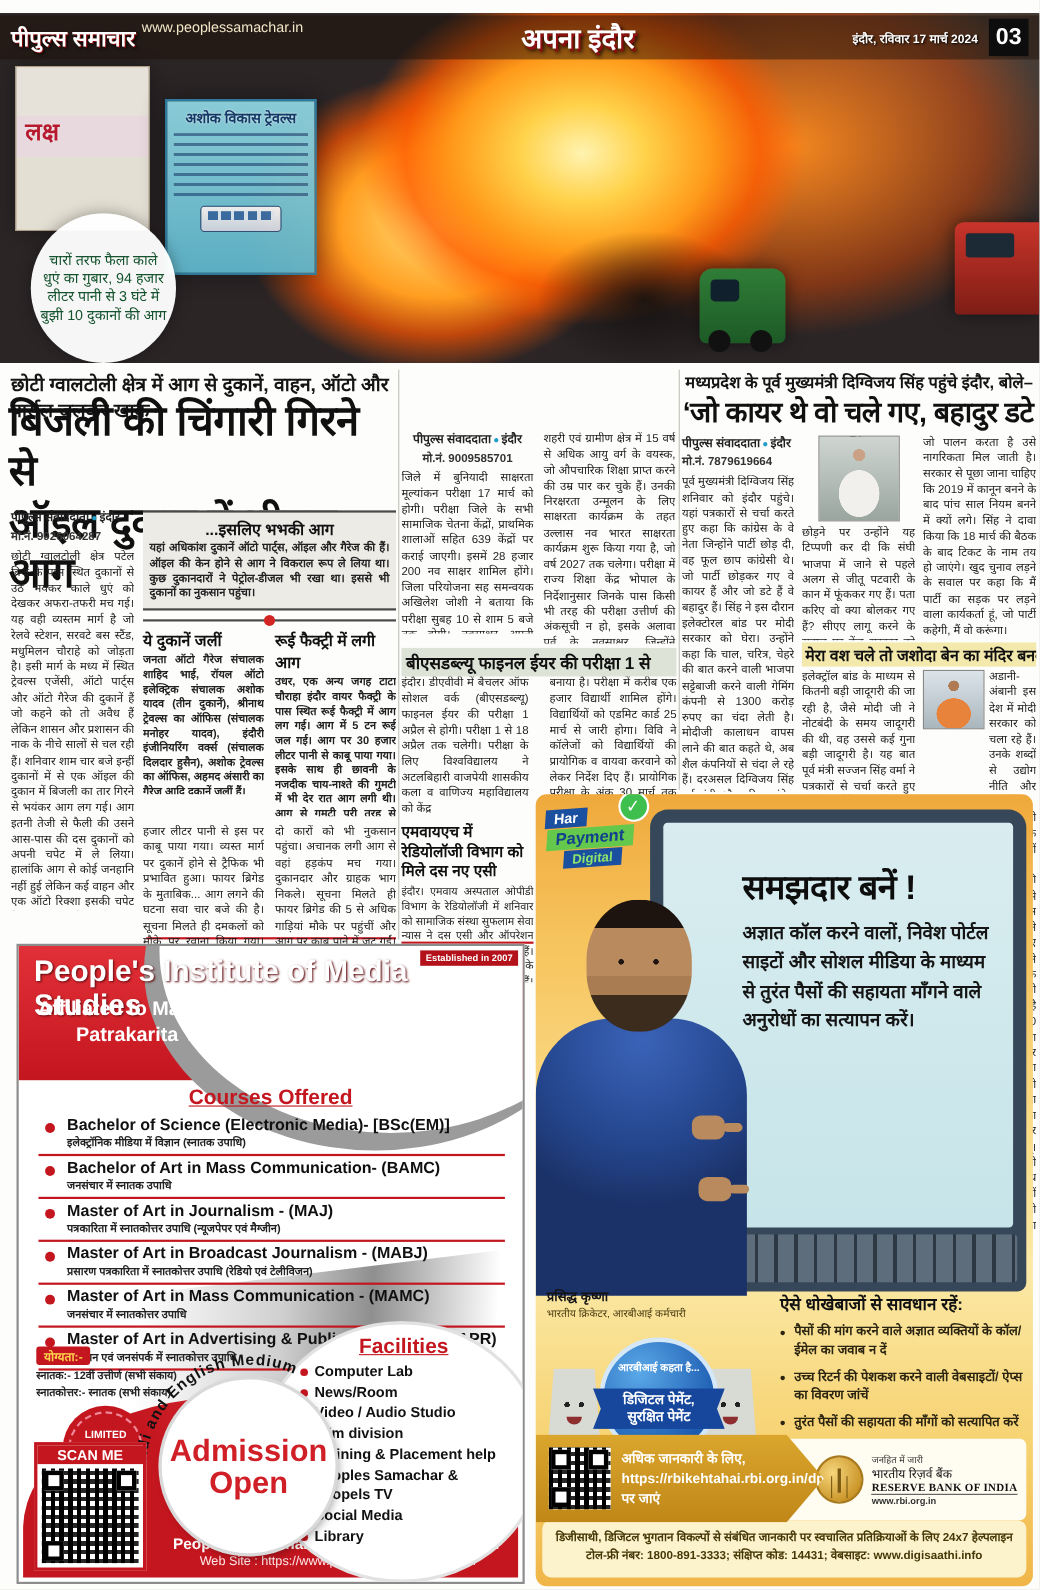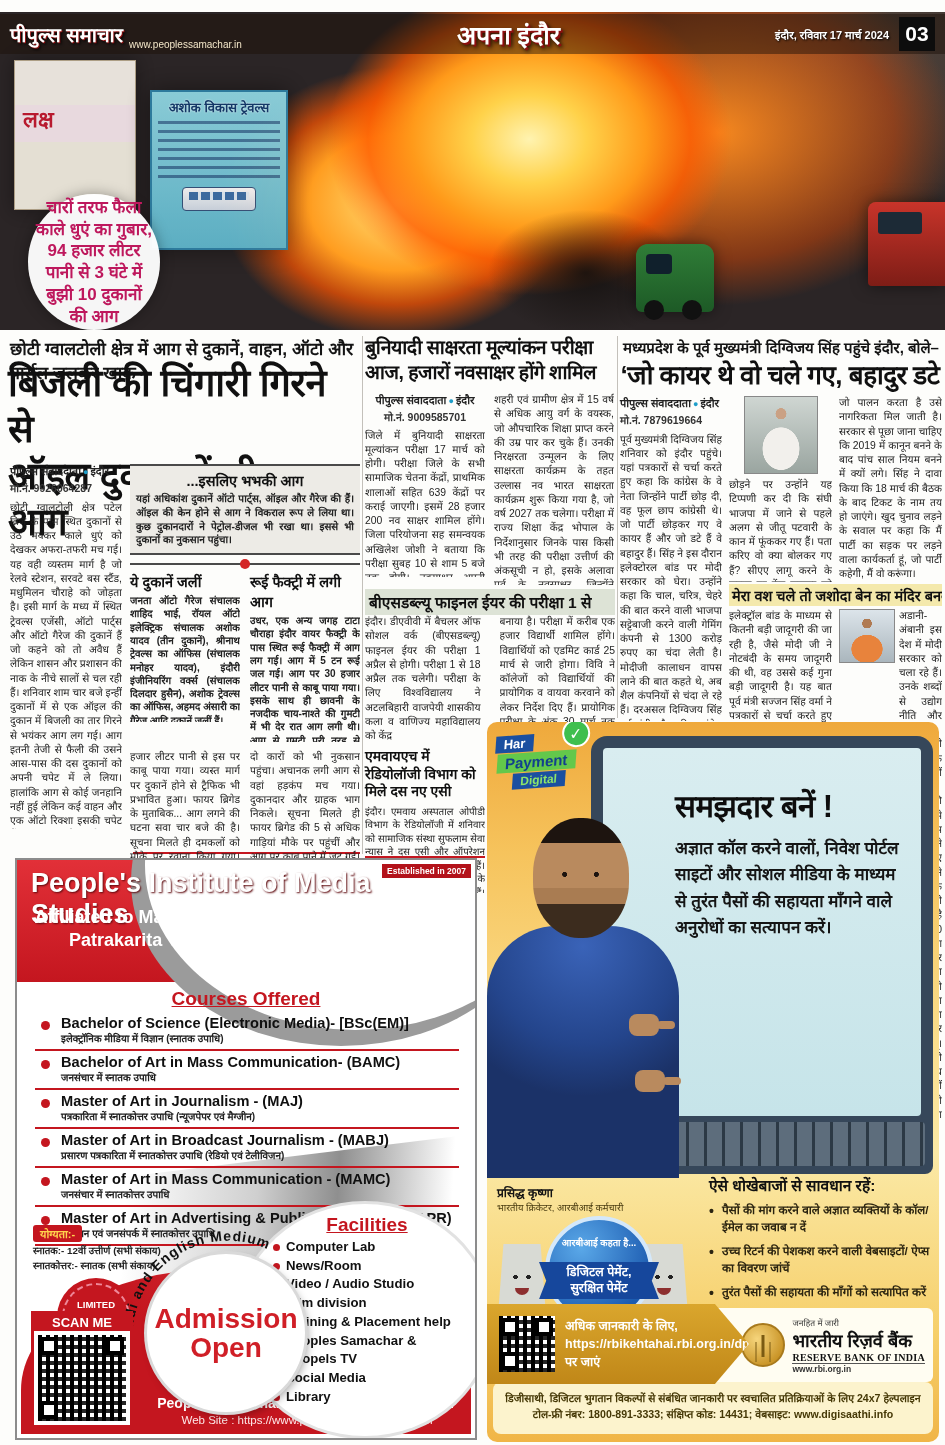--- a/index.html
+++ b/index.html
@@ -17,21 +17,21 @@
       radial-gradient(ellipse 260px 200px at 56% 40%, #fff3b0 0%, #ffd24a 22%, #ff9a1a 45%, rgba(255,90,0,.75) 62%, rgba(120,40,10,0) 78%),
       radial-gradient(ellipse 220px 170px at 42% 60%, #ffe27a 0%, #ff9d20 40%, rgba(230,80,5,.8) 60%, rgba(120,30,5,0) 80%),
       radial-gradient(ellipse 320px 230px at 76% 38%, rgba(255,140,30,.95), rgba(200,70,10,.55) 55%, rgba(40,25,20,0) 75%),
       radial-gradient(ellipse 420px 260px at 88% 12%, #57493f, #2b2526 75%),
       radial-gradient(ellipse 520px 300px at 16% 16%, #6b5a4a, rgba(51,41,31,0) 70%),
       linear-gradient(180deg,#3a3233 0%, #55341d 35%, #7a3c12 55%, #2e2420 100%);
   }
   .strip { position:absolute; left:0; top:2px; width:100%; height:40px;
     background:rgba(30,16,8,.48); display:flex; align-items:center; padding:0 10px; z-index:5; }
   .paper-name { color:#fff; font-size:20px; font-weight:bold; text-shadow:1px 1px 0 #8d0f0f,2px 2px 3px #000; white-space:nowrap; }
-  .site { color:#f3e6c8; font-size:10px; margin-left:6px; align-self:flex-end; padding-bottom:4px; }
+  .site { color:#f3e6c8; font-size:13px; margin-left:6px; align-self:flex-end; padding-bottom:22px; }
   .section-name { flex:1; text-align:center; color:#fff; font-size:25px; font-weight:bold; text-shadow:2px 2px 0 #8d0f0f,3px 3px 4px #000; }
   .dateline { color:#fff; font-size:11px; font-weight:bold; text-shadow:1px 1px 2px #000; margin-right:10px; white-space:nowrap; }
   .pagebox { width:36px; height:34px; background:#0d0d0d; color:#fff; font-size:21px; font-weight:bold;
     display:flex; align-items:center; justify-content:center; }
   .poster { position:absolute; left:14px; top:48px; width:122px; height:150px; background:#f4efe2; border:1px solid #b9a98e;
     background-image:linear-gradient(180deg,#f7f2ea 0 30%, #f9e9ee 30% 55%, #f4efe2 55%);
     box-shadow:0 0 18px rgba(0,0,0,.4); opacity:.92; }
   .poster-mark { position:absolute; left:8px; top:42px; color:#c41a30; font-weight:bold; font-size:22px; text-shadow:0 0 2px #fff; }
   .signboard { position:absolute; left:150px; top:78px; width:138px; height:160px; background:linear-gradient(180deg,#8fd4e0,#5fb6cb);
     border:2px solid #2e7fa3; box-shadow:0 0 22px rgba(0,0,0,.45); padding:6px 6px; opacity:.95; }
@@ -45,21 +45,21 @@
   .auto { position:absolute; left:636px; top:232px; width:78px; height:68px; background:linear-gradient(180deg,#2f7d37,#1d5a26);
     border-radius:12px 12px 6px 6px; box-shadow:0 0 16px rgba(0,0,0,.5); }
   .auto::before { content:""; position:absolute; left:10px; top:10px; width:26px; height:20px; background:#10202c; border-radius:4px; }
   .auto::after { content:""; position:absolute; left:8px; bottom:-8px; width:20px; height:20px; background:#111; border-radius:50%; box-shadow:38px 0 0 #111; }
   .truck { position:absolute; left:868px; top:190px; width:77px; height:84px; background:linear-gradient(180deg,#c8342a,#7e1d16);
     border-radius:8px 0 0 4px; box-shadow:0 0 16px rgba(0,0,0,.5); }
   .truck::before { content:""; position:absolute; left:10px; top:10px; width:44px; height:22px; background:#1c2a36; border-radius:3px; }
   .circle-note { position:absolute; left:28px; top:182px; width:132px; height:136px; background:rgba(255,255,255,.96);
     border-radius:50%; display:flex; align-items:center; justify-content:center; text-align:center;
     padding:12px 8px; z-index:4; box-shadow:0 0 14px rgba(0,0,0,.35); }
-  .circle-note span { font-size:17px; font-weight:bold; color:#be185d; line-height:1.28; }
+  .circle-note span { font-size:13px; font-weight:normal; color:#14532d; line-height:1.28; }
   
   .kicker { font-weight:bold; color:#141414; }
   .hline { font-weight:bold; color:#101010; letter-spacing:-.5px; }
   .byline { font-weight:bold; font-size:11px; color:#222; line-height:1.3; }
   .byline .dot { color:#1f9ec9; font-size:9px; padding:0 2px; }
   .phone { font-weight:bold; font-size:10.5px; color:#333; margin-top:2px; }
   .bodytxt { font-size:10.4px; line-height:1.37; text-align:justify; color:#1d1d1d; overflow:hidden; }
   .vrule { position:absolute; width:1px; background:#c3c0ba; }
   .redrule { position:absolute; height:2px; background:#c4161f; }
   
@@ -180,21 +180,21 @@
   .rbi-man .head { position:absolute; left:46px; top:0; width:96px; height:120px; border-radius:46px/56px;
       background-image:
         radial-gradient(circle 5px at 33% 47%, #1d140f 0 45%, transparent 55%),
         radial-gradient(circle 5px at 66% 47%, #1d140f 0 45%, transparent 55%),
         linear-gradient(180deg,#1d140f 0 21%, #b98a5e 21% 58%, #a97c52 58% 72%, #3c2c1e 72% 100%); }
   .rbi-man .body { position:absolute; left:0; top:108px; width:192px; height:252px; border-radius:70px 70px 0 0;
       background:radial-gradient(circle 150px at 50% 8%, #3a63b8, #24458c 65%, #1b3268); }
   .rbi-man .hand { position:absolute; width:30px; height:22px; background:#b98a5e; border-radius:8px; }
   .rbi-man .hand::after { content:""; position:absolute; right:-16px; top:7px; width:18px; height:8px; background:#b98a5e; border-radius:4px; }
   .hand.h1 { left:142px; top:196px; } .hand.h2 { left:148px; top:252px; }
-  .rbi-capt { position:absolute; left:10px; top:462px; z-index:4; }
+  .rbi-capt { position:absolute; left:10px; top:448px; z-index:4; }
   .rbi-capt .n { font-size:12px; font-weight:bold; color:#131313; }
   .rbi-capt .r { font-size:9.5px; color:#4a3c10; }
   .mascots { position:absolute; left:6px; top:486px; width:208px; height:142px; z-index:3; }
   .mascot { position:absolute; bottom:0; width:58px; height:106px; background:linear-gradient(180deg,#ececе8,#bdc0ba);
       background-color:#d8dad4; clip-path:polygon(18% 0, 82% 0, 96% 100%, 4% 100%); }
   .mascot::before { content:""; position:absolute; left:50%; top:28px; transform:translateX(-50%); width:26px; height:10px;
       background:radial-gradient(circle 4px at 25% 50%, #222 0 60%, transparent 62%), radial-gradient(circle 4px at 75% 50%, #222 0 60%, transparent 62%); }
   .mascot::after { content:""; position:absolute; left:50%; top:44px; transform:translateX(-50%); width:14px; height:7px; border-radius:0 0 12px 12px; background:#8d2f2f; }
   .mascot.m1 { left:0; } .mascot.m1 b { position:absolute; bottom:0; left:4px; right:4px; height:26px; background:#3aa6a0; }
   .mascot.m2 { right:8px; } .mascot.m2 b { position:absolute; bottom:0; left:6px; right:6px; height:24px; background:#2b4f9e; }
@@ -210,21 +210,21 @@
   .rbi-warn ul { list-style:none; }
   .rbi-warn li { position:relative; font-size:11.8px; font-weight:bold; color:#2b2410; padding-left:13px; margin-bottom:8px; line-height:1.4; }
   .rbi-warn li::before { content:"\2022"; position:absolute; left:0; top:0; color:#2b2410; font-size:14px; }
   .rbi-panel { position:absolute; left:224px; right:6px; top:586px; height:74px; background:#fffdf2; border-radius:6px; z-index:2;
       display:flex; align-items:center; gap:7px; padding:4px 8px;justify-content:flex-end; }
   .rbi-seal { width:44px; height:44px; border-radius:50%; flex:none; border:2px solid #a87a1d;
       background:radial-gradient(circle at 35% 35%, #f6d57c, #c99427 75%); position:relative; }
   .rbi-seal::after { content:""; position:absolute; left:50%; top:10px; transform:translateX(-50%); width:3px; height:22px; background:#7a5a12;
       box-shadow:-7px 6px 0 -1px #7a5a12, 7px 6px 0 -1px #7a5a12; }
   .rbi-panel .t1 { font-size:8.5px; color:#333; }
-  .rbi-panel .t2 { font-size:18px; font-weight:bold; color:#101010; }
+  .rbi-panel .t2 { font-size:11px; font-weight:normal; color:#101010; }
   .rbi-panel .t3 { font-size:10px; font-weight:bold; color:#101010; border-bottom:1.5px solid #555; letter-spacing:.3px;
       font-family:"Liberation Serif","DejaVu Serif",serif; }
   .rbi-panel .t4 { font-size:8.5px; font-weight:bold; color:#333; }
   .rbi-ribbon { position:absolute; left:0; top:582px; width:262px; height:80px; z-index:3;
       background:linear-gradient(180deg,#daa62d,#c08718); clip-path:polygon(0 0, 87% 0, 100% 50%, 87% 100%, 0 100%);
       display:flex; align-items:center; gap:10px; padding-left:12px; }
   .rbi-ribbon .qr { width:56px; height:56px; flex:none; }
   .rbi-ribbon .info { color:#fff; font-size:12.5px; font-weight:bold; line-height:1.45; width:150px; }
   .rbi-footer { position:absolute; left:6px; right:6px; bottom:8px; height:52px; background:#fcf3cd; border-radius:8px; z-index:2;
       text-align:center; font-size:10.6px; color:#453806; padding-top:8px; line-height:1.55; font-weight:bold; }
@@ -290,21 +290,20 @@
           <div class="sb-body">उधर, एक अन्य जगह टाटा चौराहा इंदौर वायर फैक्ट्री के पास स्थित रूई फैक्ट्री में आग लग गई। आग में 5 टन रूई जल गई। आग पर 30 हजार लीटर पानी से काबू पाया गया। इसके साथ ही छावनी के नजदीक चाय-नाश्ते की गुमटी में भी देर रात आग लगी थी। आग से गुमटी पूरी तरह से स्वाहा हो गई। नुकसानी का आकलन हो रहा है।</div>
         </div>
       </div>
       <div class="fire-txtrow">
         <div class="bodytxt">हजार लीटर पानी से इस पर काबू पाया गया। व्यस्त मार्ग पर दुकानें होने से ट्रैफिक भी प्रभावित हुआ। फायर ब्रिगेड के मुताबिक... आग लगने की घटना सवा चार बजे की है। सूचना मिलते ही दमकलों को मौके पर रवाना किया गया। यहां सांवरिया ऑइल सेंटर की दुकान पर हाईटेंशन लाइन की चिंगारी गिरने से आग लग गई। देखते-ही-देखते आसपास की गुमटियों, ट्रेवल्स भी चपेट में आ गए। आग की उठती लपटों से वहां खड़े 5 दोपहिया,</div>
         <div class="bodytxt">दो कारों को भी नुकसान पहुंचा। अचानक लगी आग से वहां हड़कंप मच गया। दुकानदार और ग्राहक भाग निकले। सूचना मिलते ही फायर ब्रिगेड की 5 से अधिक गाड़ियां मौके पर पहुंचीं और आग पर काबू पाने में जुट गईं। फायर ब्रिगेड के अमले की दुकानदारों ने भी मदद की। अपने स्तर पर वे आग बुझाने में लगे रहे। आग लगने के बाद अन्य दुकानों का सामान भी निकाला गया। इससे अधिक नुकसानी होने से बच सकी।</div>
       </div>
     </div>
   </div>
 
-  <div class="hline lit-head">बुनियादी साक्षरता मूल्यांकन परीक्षा आज, हजारों नवसाक्षर होंगे शामिल</div>
   <div class="lit-cols">
     <div class="colw">
       <div class="byline" style="text-align:center;">
         <span>पीपुल्स संवाददाता</span><span class="dot">●</span><span>इंदौर</span>
       </div>
       <div class="phone" style="text-align:center;">मो.नं. 9009585701</div>
       <div class="bodytxt" style="height:148px;margin-top:5px;">जिले में बुनियादी साक्षरता मूल्यांकन परीक्षा 17 मार्च को होगी। परीक्षा जिले के सभी सामाजिक चेतना केंद्रों, प्राथमिक शालाओं सहित 639 केंद्रों पर कराई जाएगी। इसमें 28 हजार 200 नव साक्षर शामिल होंगे। जिला परियोजना सह समन्वयक अखिलेश जोशी ने बताया कि परीक्षा सुबह 10 से शाम 5 बजे तक होगी। नवसाक्षर अपनी सुविधा अनुसार किसी भी समय उपस्थित रहकर परीक्षा में शामिल हो सकेंगे।</div>
     </div>
     <div class="colw bodytxt" style="height:192px;">शहरी एवं ग्रामीण क्षेत्र में 15 वर्ष से अधिक आयु वर्ग के वयस्क, जो औपचारिक शिक्षा प्राप्त करने की उम्र पार कर चुके हैं। उनकी निरक्षरता उन्मूलन के लिए साक्षरता कार्यक्रम के तहत उल्लास नव भारत साक्षरता कार्यक्रम शुरू किया गया है, जो वर्ष 2027 तक चलेगा। परीक्षा में राज्य शिक्षा केंद्र भोपाल के निर्देशानुसार जिनके पास किसी भी तरह की परीक्षा उत्तीर्ण की अंकसूची न हो, इसके अलावा पूर्व के नवसाक्षर, जिन्होंने साक्षरता अभियान के तहत प्रवेशिका तो पूर्ण कर ली हो, वे ही इस परीक्षा में शामिल हो सकेंगे।</div>
   </div>

